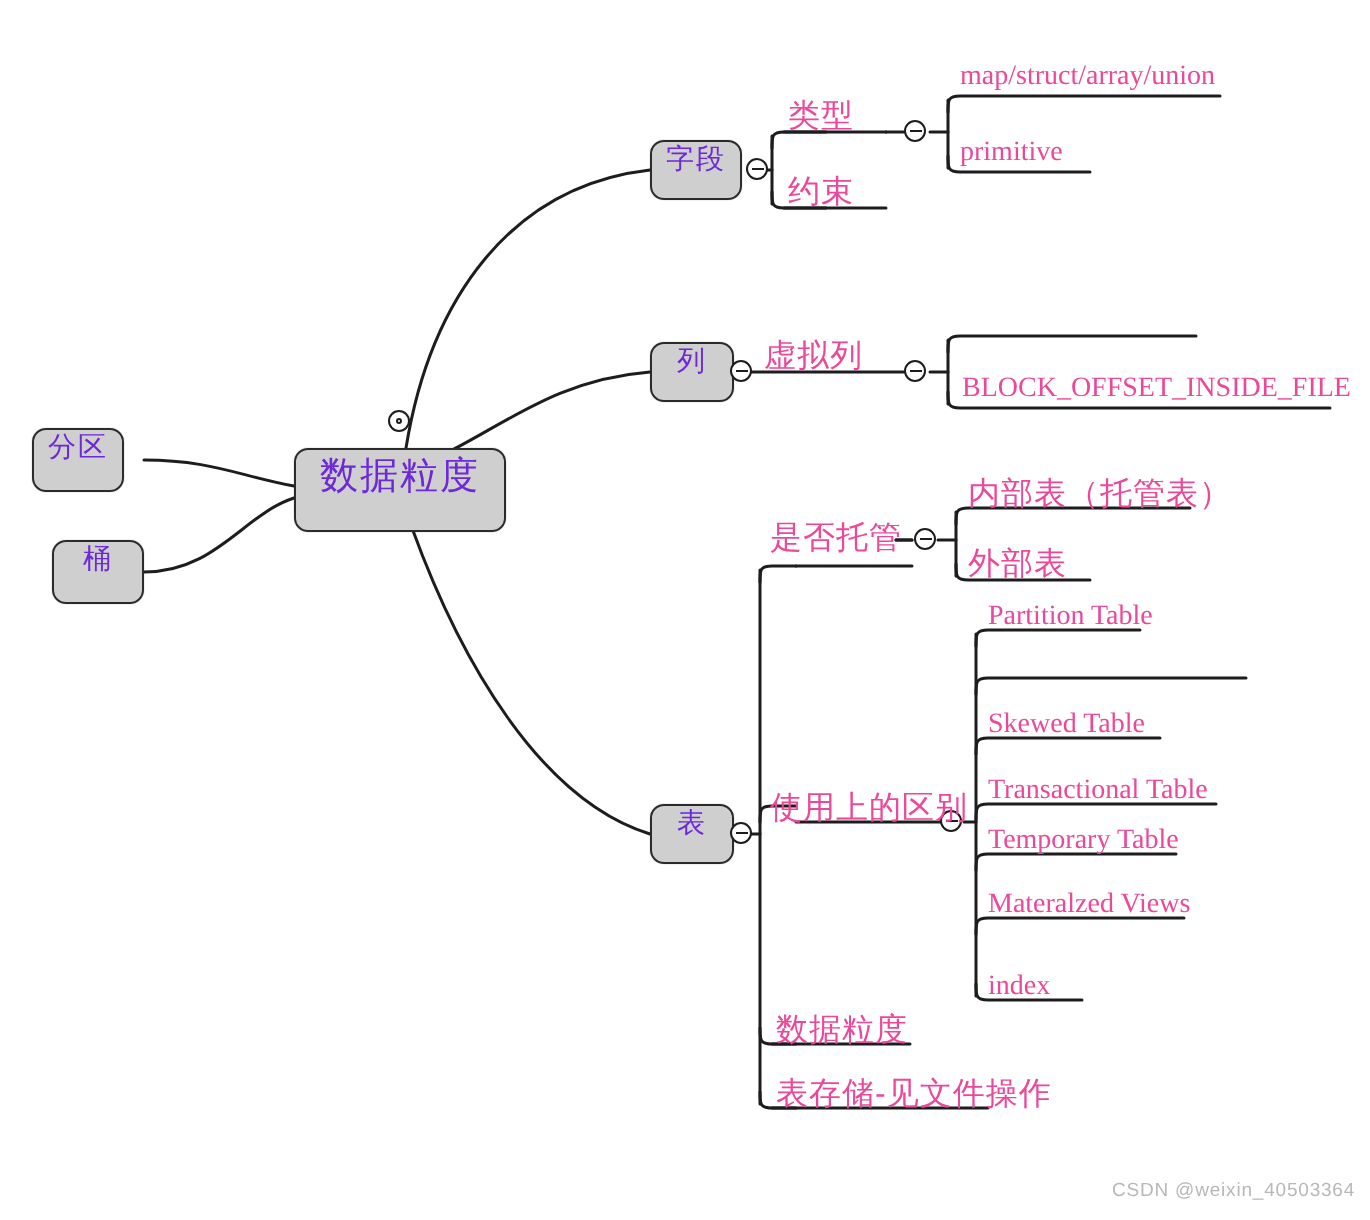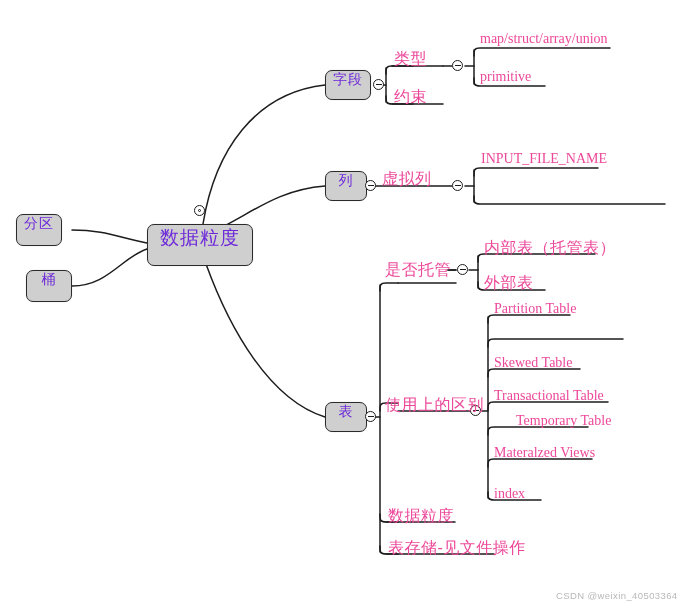--- a/index.html
+++ b/index.html
@@ -244,22 +244,22 @@
   <div class="lbl latin big" style="left:480px; top:32px;">
     <span>map/struct/array/union</span>
   </div>
   <div class="lbl latin big" style="left:480px; top:70px;">
     <span>primitive</span>
   </div>
 
   <div class="lbl cjk" style="left:382px; top:171px;">
     <span>虚拟列</span>
   </div>
-  <div class="lbl latin big" style="left:481px; top:152px;">
-    <span>INPUT_FILE_NAME</span>
+  <div class="lbl latin big" style="left:481px; top:188px;">
+    <span>BLOCK_OFFSET_INSIDE_FILE</span>
   </div>
 
   <div class="lbl cjk" style="left:385px; top:262px;">
     <span>是否托管</span>
   </div>
   <div class="lbl cjk" style="left:484px; top:240px;">
     <span>内部表（托管表）</span>
   </div>
   <div class="lbl cjk" style="left:484px; top:275px;">
     <span>外部表</span>
@@ -271,21 +271,21 @@
 
   <div class="lbl latin big" style="left:494px; top:302px;">
     <span>Partition Table</span>
   </div>
   <div class="lbl latin big" style="left:494px; top:356px;">
     <span>Skewed Table</span>
   </div>
   <div class="lbl latin big" style="left:494px; top:389px;">
     <span>Transactional Table</span>
   </div>
-  <div class="lbl latin big" style="left:516px; top:414px;">
+  <div class="lbl latin big" style="left:494px; top:414px;">
     <span>Temporary Table</span>
   </div>
   <div class="lbl latin big" style="left:494px; top:446px;">
     <span>Materalzed Views</span>
   </div>
   <div class="lbl latin big" style="left:494px; top:487px;">
     <span>index</span>
   </div>
 
   <div class="lbl cjk" style="left:388px; top:508px;">

